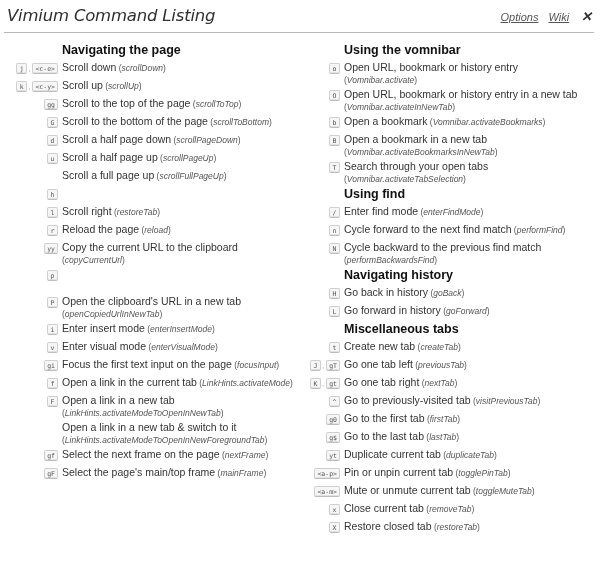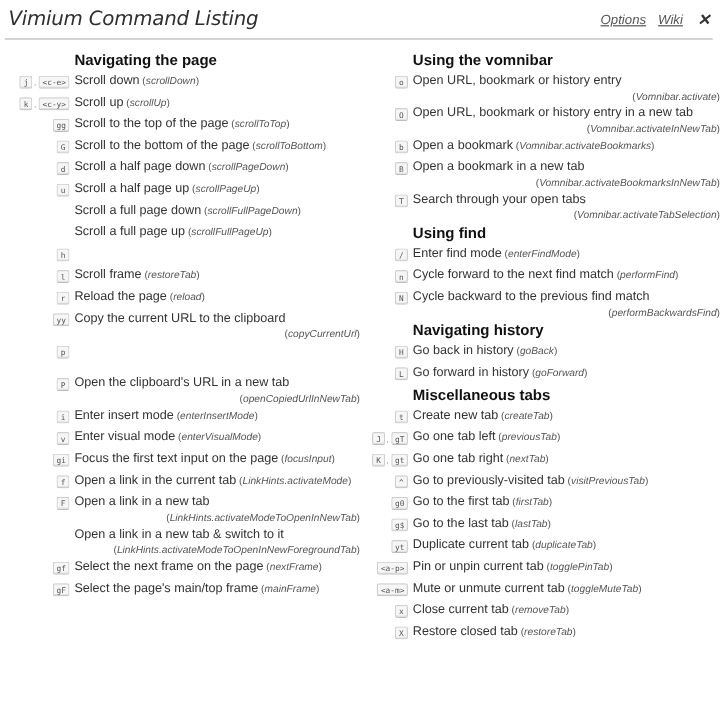--- a/index.html
+++ b/index.html
@@ -22,21 +22,21 @@
   .col-right .section-title { padding-left: 44px; }
 
   .row { display: flex; align-items: flex-start; min-height: 18px; }
   .keys { flex: 0 0 auto; display: flex; justify-content: flex-end; align-items: center; height: 16px; padding-right: 4px; }
   .col-left .keys { width: 62px; }
   .col-right .keys { width: 44px; }
   .key { display: inline-block; border: 1px solid #cfcfcf; border-bottom-color: #bdbdbd; background: #f6f6f6; border-radius: 2px; font-family: "DejaVu Sans Mono", monospace; font-size: 6.5px; color: #555; height: 11px; line-height: 10px; padding: 0 2px; min-width: 11px; text-align: center; box-shadow: inset 0 -1px 0 #e2e2e2; }
   .sep { font-size: 8px; color: #aaa; margin: 0 2px 0 1px; }
   .desc { flex: 1 1 auto; line-height: 13px; padding-top: 1px; color: #333; font-size: 10.5px; }
   .cmd { font-style: italic; font-size: 8.5px; color: #555; }
-  .block { display: block; text-align: right; }
+  .block { display: block; }
   .row.tall { min-height: 27px; }
 </style>
 </head>
 <body>
 
 <div class="header">
   <div class="title">Vimium Command Listing</div>
   <div class="header-links">
     <a class="header-link">Options</a>
     <a class="header-link">Wiki</a>
@@ -83,36 +83,32 @@
         <div class="desc"><span>Scroll a half page down</span><span class="cmd"><span style="font-style: normal;"> (</span><span>scrollPageDown</span><span style="font-style: normal;">)</span></span></div>
       </div>
       <div class="row">
         <div class="keys">
           <span class="key">u</span>
         </div>
         <div class="desc"><span>Scroll a half page up</span><span class="cmd"><span style="font-style: normal;"> (</span><span>scrollPageUp</span><span style="font-style: normal;">)</span></span></div>
       </div>
       <div class="row">
         <div class="keys"></div>
-        <div class="desc"><span>Scroll a full page down</span><span class="cmd"><span style="font-style: normal;"> (</span><span>scrollFullPageDown</span><span style="font-style: normal;">)</span></span></div>
-      </div>
-      <div class="row">
-        <div class="keys"></div>
         <div class="desc"><span>Scroll a full page up</span><span class="cmd"><span style="font-style: normal;"> (</span><span>scrollFullPageUp</span><span style="font-style: normal;">)</span></span></div>
       </div>
       <div class="row">
         <div class="keys">
           <span class="key">h</span>
         </div>
       </div>
       <div class="row">
         <div class="keys">
           <span class="key">l</span>
         </div>
-        <div class="desc"><span>Scroll frame</span><span class="cmd"><span style="font-style: normal;"> (</span><span>restoreTab</span><span style="font-style: normal;">)</span></span></div>
+        <div class="desc"><span>Scroll right</span><span class="cmd"><span style="font-style: normal;"> (</span><span>restoreTab</span><span style="font-style: normal;">)</span></span></div>
       </div>
       <div class="row">
         <div class="keys">
           <span class="key">r</span>
         </div>
         <div class="desc"><span>Reload the page</span><span class="cmd"><span style="font-style: normal;"> (</span><span>reload</span><span style="font-style: normal;">)</span></span></div>
       </div>
       <div class="row tall">
         <div class="keys">
           <span class="key">yy</span>

